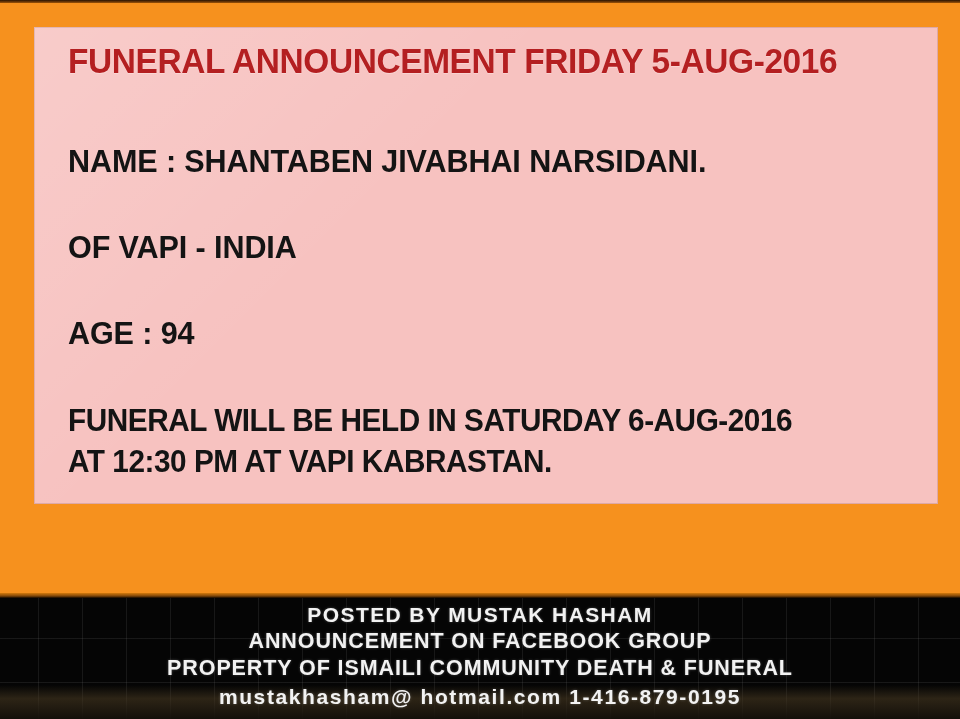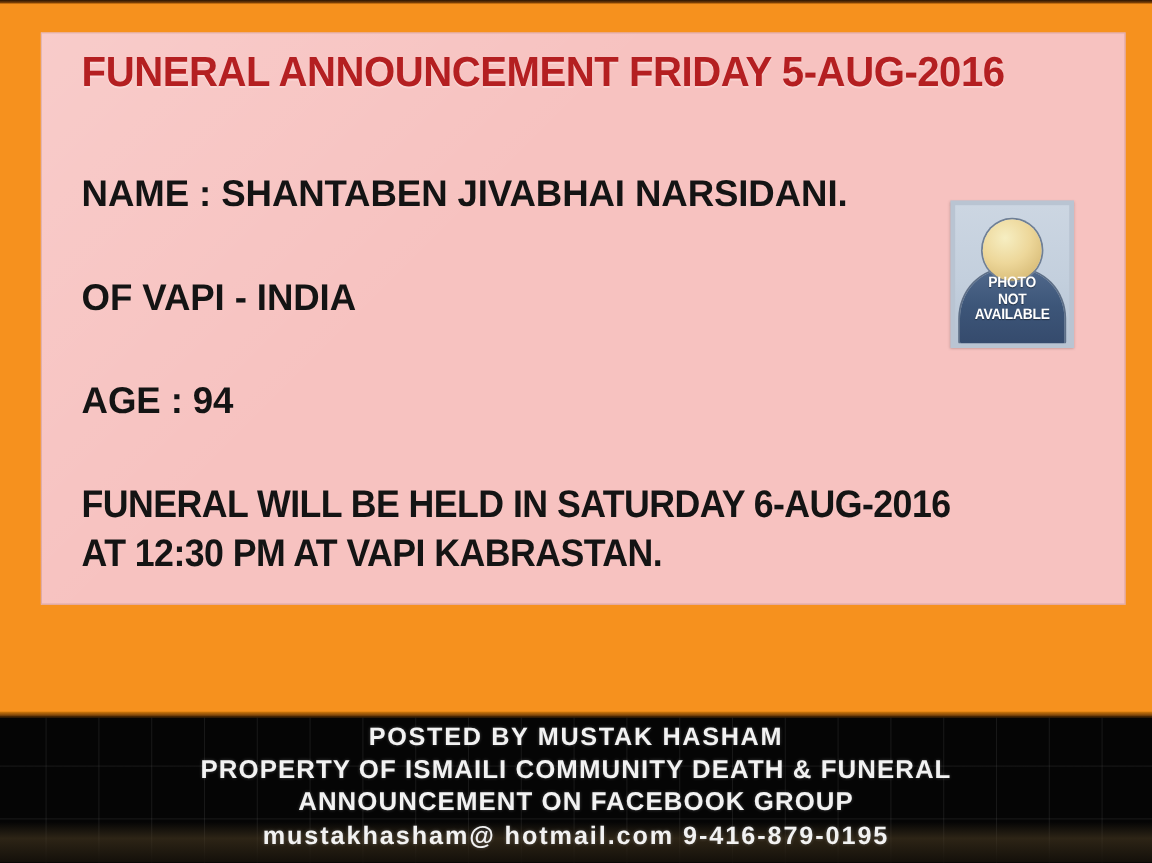--- a/index.html
+++ b/index.html
@@ -207,37 +207,26 @@
     <div class="line line-name">NAME : SHANTABEN JIVABHAI NARSIDANI.</div>
 
     <div class="line line-place">OF VAPI - INDIA</div>
 
     <div class="line line-age">AGE : 94</div>
 
     <div class="line line-fun1">FUNERAL WILL BE HELD IN SATURDAY 6-AUG-2016</div>
 
     <div class="line line-fun2">AT 12:30 PM AT VAPI KABRASTAN.</div>
 
-    <div class="photo-box">
-      <div class="photo-inner">
-        <div class="ph-body"></div>
-        <div class="ph-head"></div>
-        <div class="ph-text">
-          <span>PHOTO</span><br>
-          <span>NOT</span><br>
-          <span>AVAILABLE</span>
-        </div>
-      </div>
-    </div>
   </div>
 
   <div class="footer">
     <div class="footer-grid"></div>
     <div class="footer-glow"></div>
     <div class="footer-text">
       <span class="f-line f1">POSTED BY MUSTAK HASHAM</span>
+      <span class="f-line f3">ANNOUNCEMENT ON FACEBOOK GROUP</span>
       <span class="f-line f2">PROPERTY OF ISMAILI COMMUNITY DEATH &amp; FUNERAL</span>
-      <span class="f-line f3">ANNOUNCEMENT ON FACEBOOK GROUP</span>
-      <span class="f-line f4">mustakhasham@ hotmail.com 9-416-879-0195</span>
+      <span class="f-line f4">mustakhasham@ hotmail.com 1-416-879-0195</span>
     </div>
   </div>
 
 </div>
 
 </body></html>

